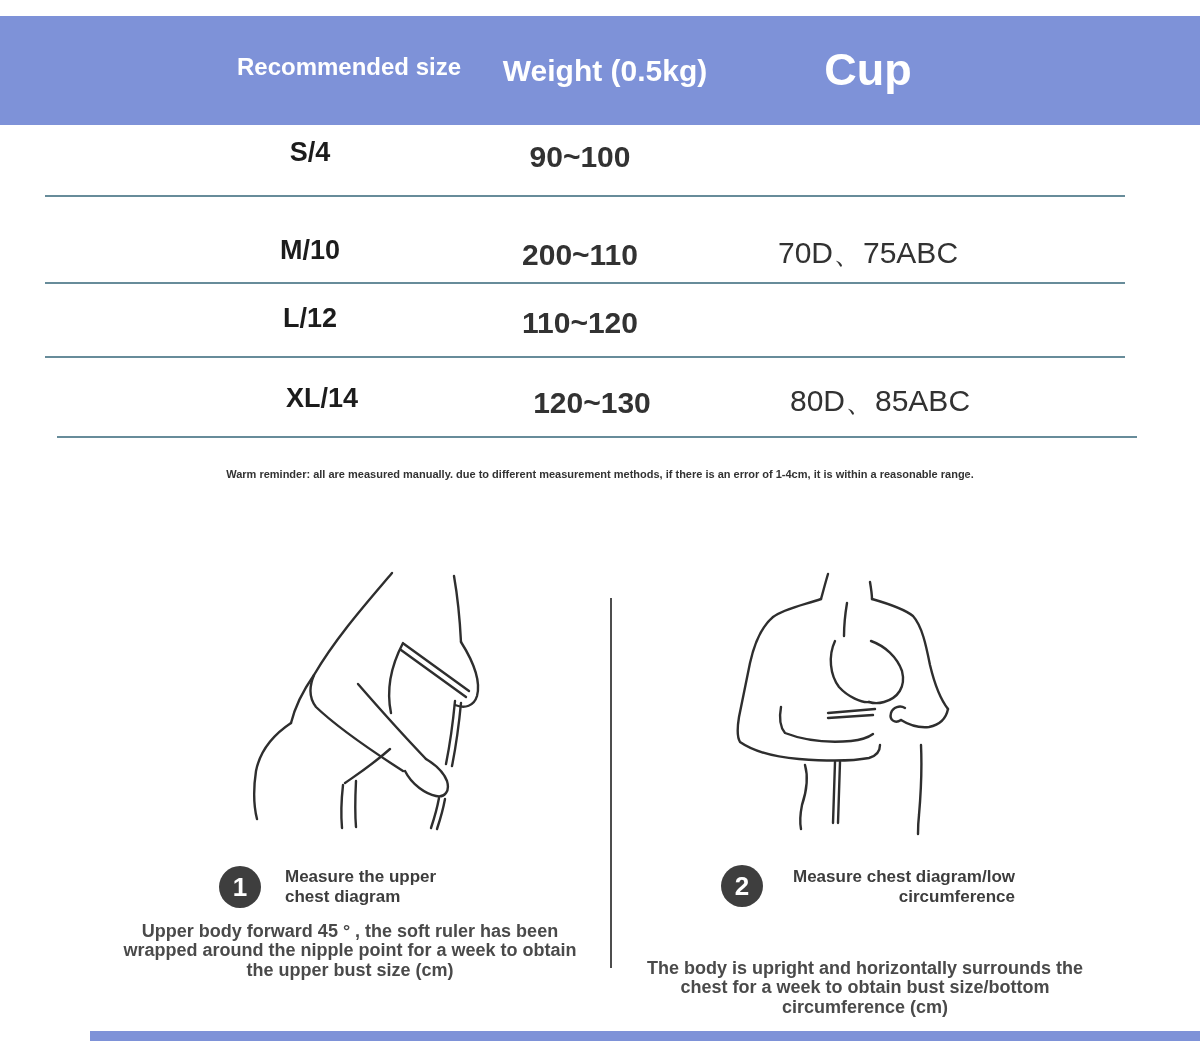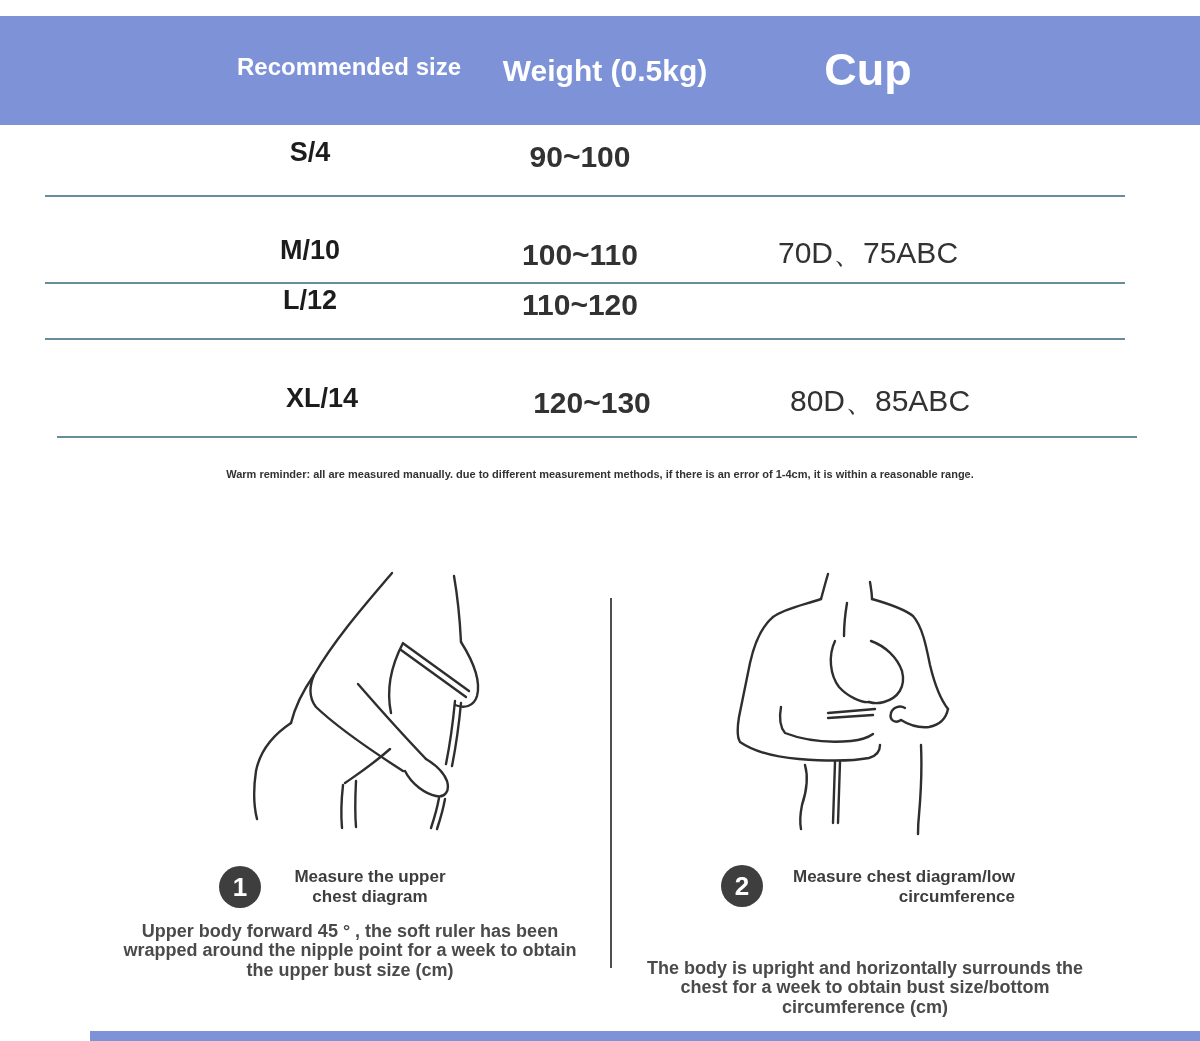--- a/index.html
+++ b/index.html
@@ -53,21 +53,21 @@
     position:absolute;width:42px;height:42px;border-radius:50%;
     background:var(--badge-bg,#3e3e3e);display:flex;align-items:center;justify-content:center;
   }
   .badge span{color:#ffffff;font-size:26px;font-weight:bold;}
   .badge-1{left:219px;top:866px;}
   .badge-2{left:721px;top:865px;}
   .step-title{
     position:absolute;font-size:17px;font-weight:bold;color:#3d3d3d;
     line-height:1.18;white-space:pre-line;
   }
-  .title-1{left:285px;top:867px;width:170px;text-align:center;}
+  .title-1{left:285px;top:867px;width:170px;}
   .title-2{left:787px;top:867px;width:228px;text-align:right;}
   .step-desc{
     position:absolute;margin:0;font-size:18px;font-weight:bold;color:var(--step-text,#4a4a4a);
     line-height:1.08;white-space:pre-line;text-align:center;
   }
   .desc-1{left:75px;top:922px;width:550px;}
   .desc-2{left:615px;top:922px;width:500px;margin-top:37px;}
   
   .bottom-bar{
     position:absolute;left:90px;right:0;top:1031px;height:10px;
@@ -86,25 +86,25 @@
   </header>
 
   <section>
     <div class="t-row" style="top:106px;height:91px;">
       <span class="cell c-size">S/4</span>
       <span class="cell c-weight">90~100</span>
       <div class="row-divider"></div>
     </div>
     <div class="t-row" style="top:184px;height:68px;margin-top:32px;">
       <span class="cell c-size">M/10</span>
-      <span class="cell c-weight">100~110</span>
+      <span class="cell c-weight">200~110</span>
       <span class="cell c-cup">70D、75ABC</span>
       <div class="row-divider"></div>
     </div>
-    <div class="t-row" style="top:260px;height:80px;">
+    <div class="t-row" style="top:278px;height:80px;">
       <span class="cell c-size">L/12</span>
       <span class="cell c-weight">110~120</span>
       <div class="row-divider"></div>
     </div>
     <div class="t-row" style="top:358px;height:80px;margin-left:12px;">
       <span class="cell c-size">XL/14</span>
       <span class="cell c-weight">120~130</span>
       <span class="cell c-cup">80D、85ABC</span>
       <div class="row-divider"></div>
     </div>

